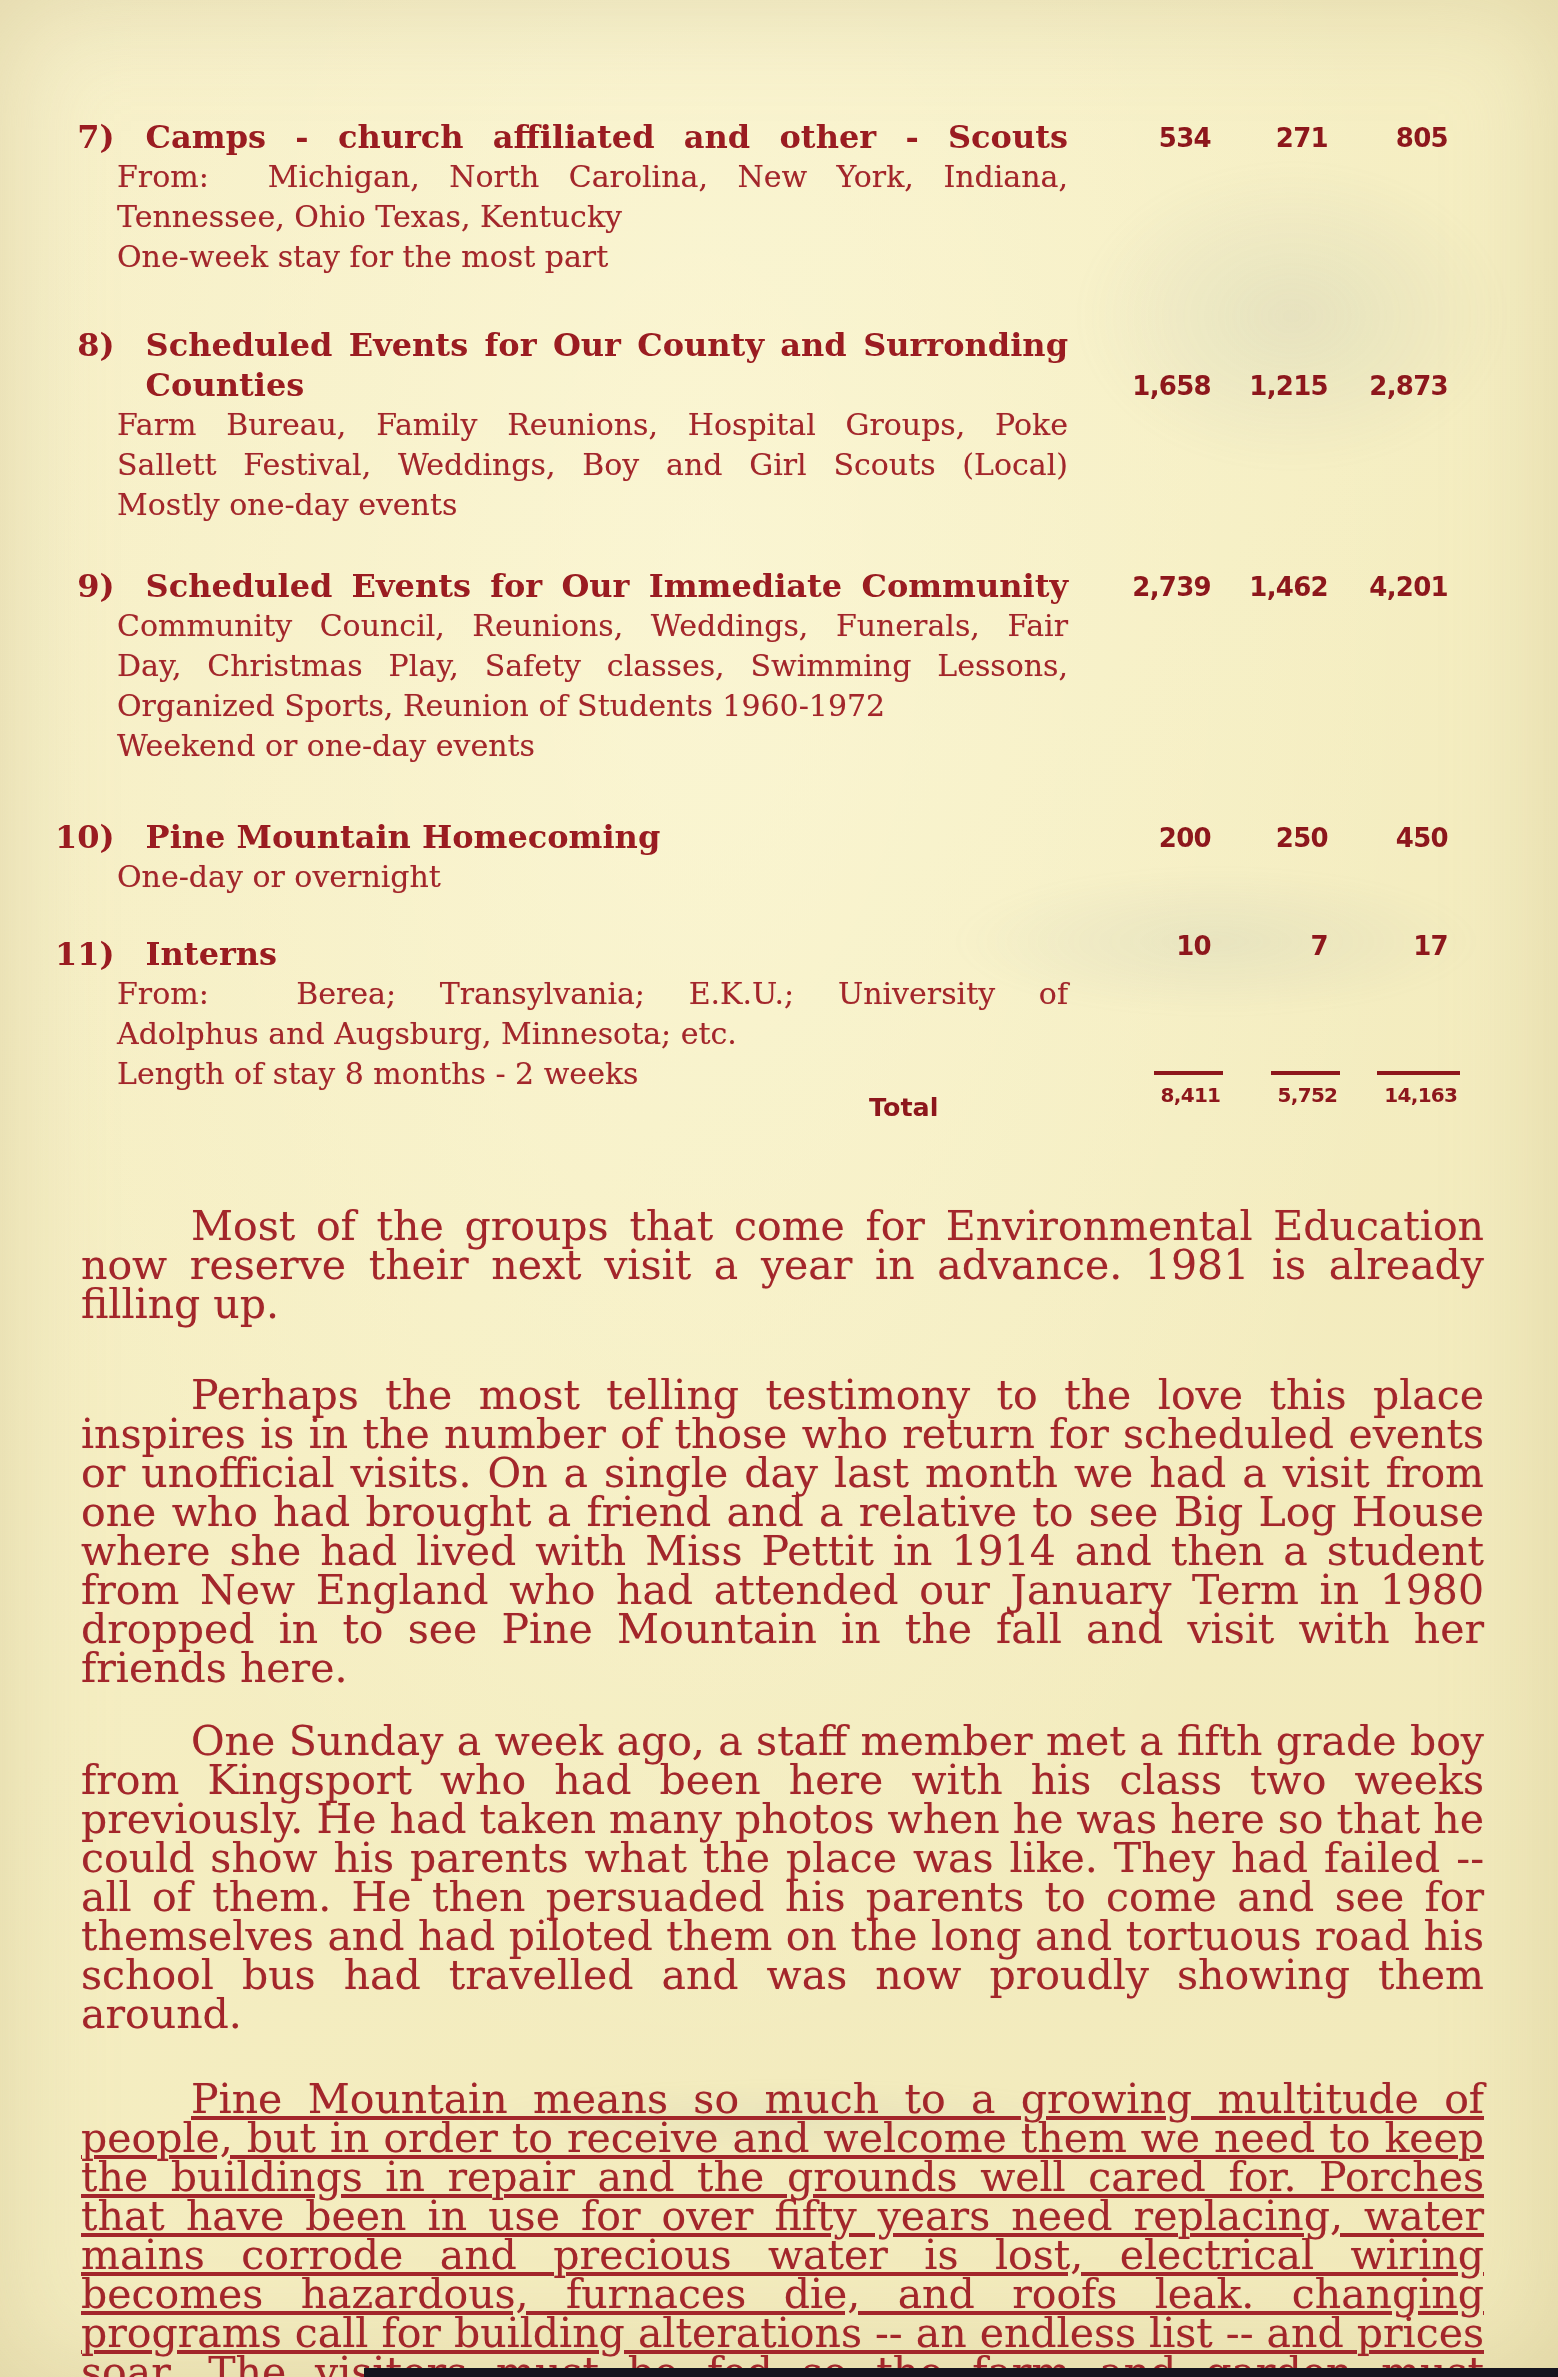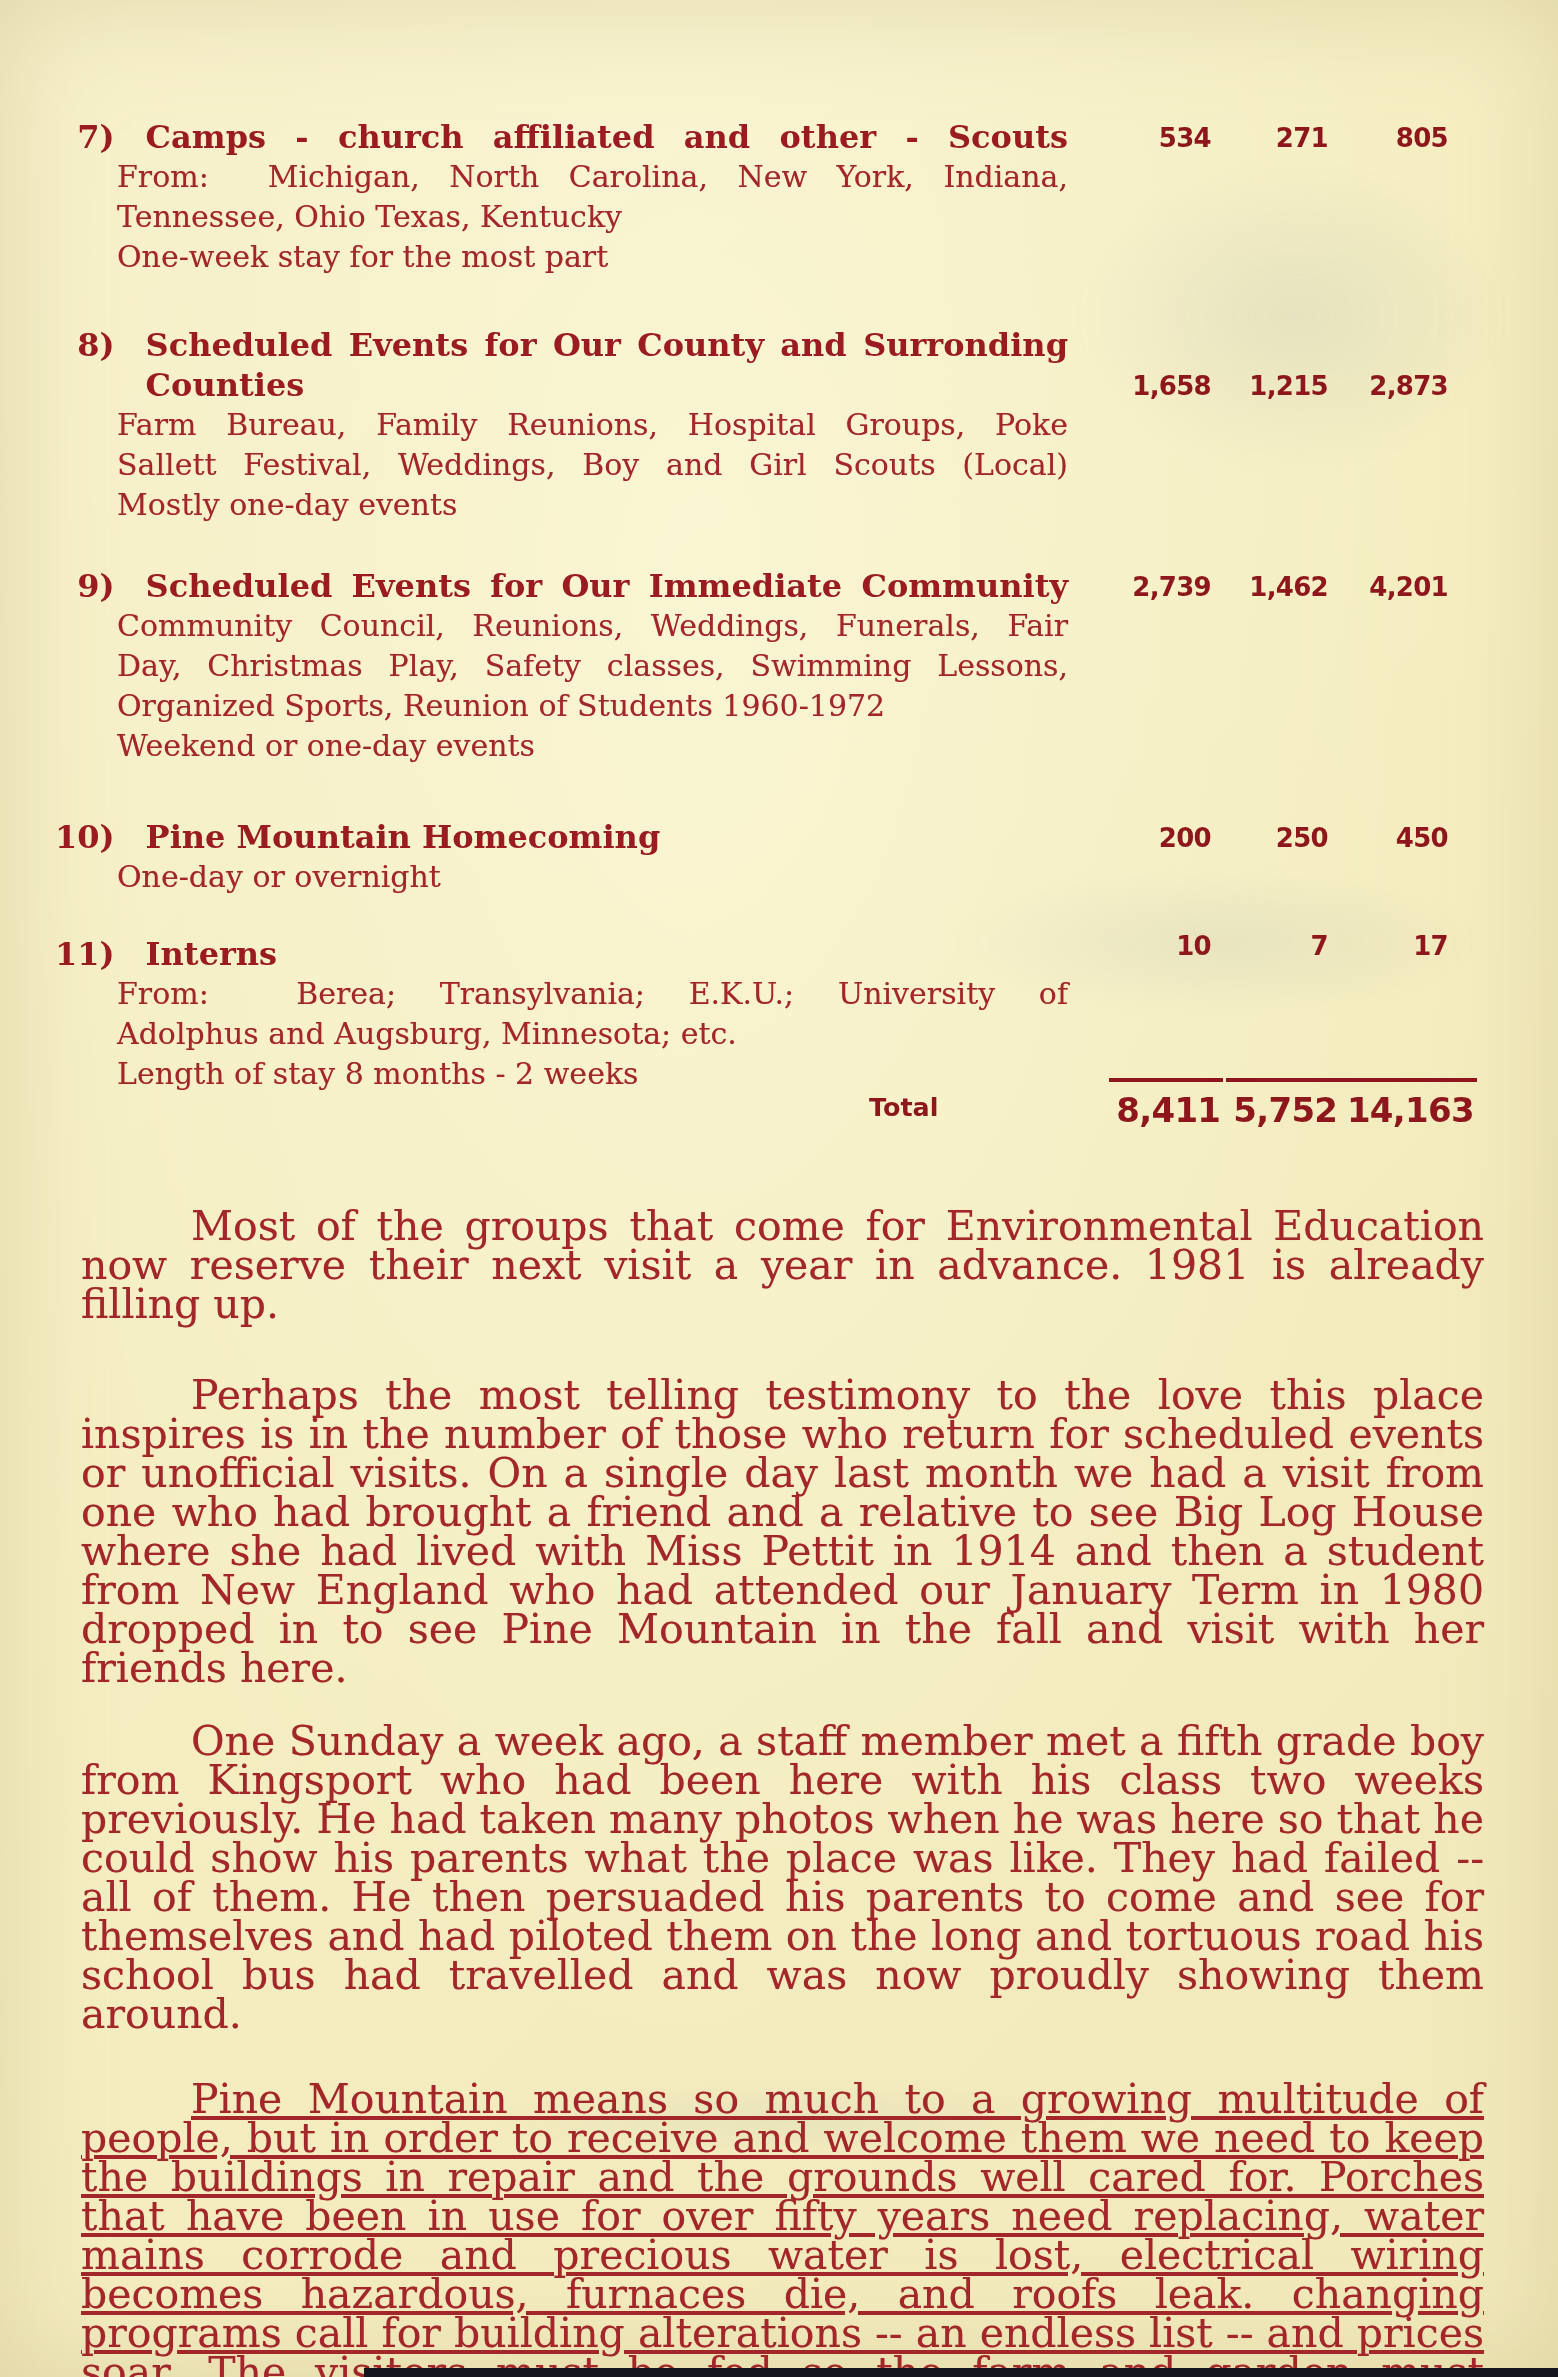--- a/index.html
+++ b/index.html
@@ -95,24 +95,24 @@
     left: 804px;
     top: 25px;
     font-family: "DejaVu Sans", "Liberation Sans", sans-serif;
     font-weight: bold;
     font-size: 25.4px;
     color: #8d171c;
   }
   .total-stats {
     position: absolute;
     right: 24px;
-    top: 11px;
+    top: 4px;
     font-family: "DejaVu Sans", "Liberation Sans", sans-serif;
     font-weight: bold;
-    font-size: 34px;
+    font-size: 20px;
     color: #8d171c;
     letter-spacing: -0.7px;
     white-space: nowrap;
   }
   .total-val { display: inline-block; text-align: right; }
   .total-val .ruled {
     display: inline-block;
     border-top: 4.8px solid #8d171c;
     padding: 8.2px 2.7px 0 6.9px;
   }

